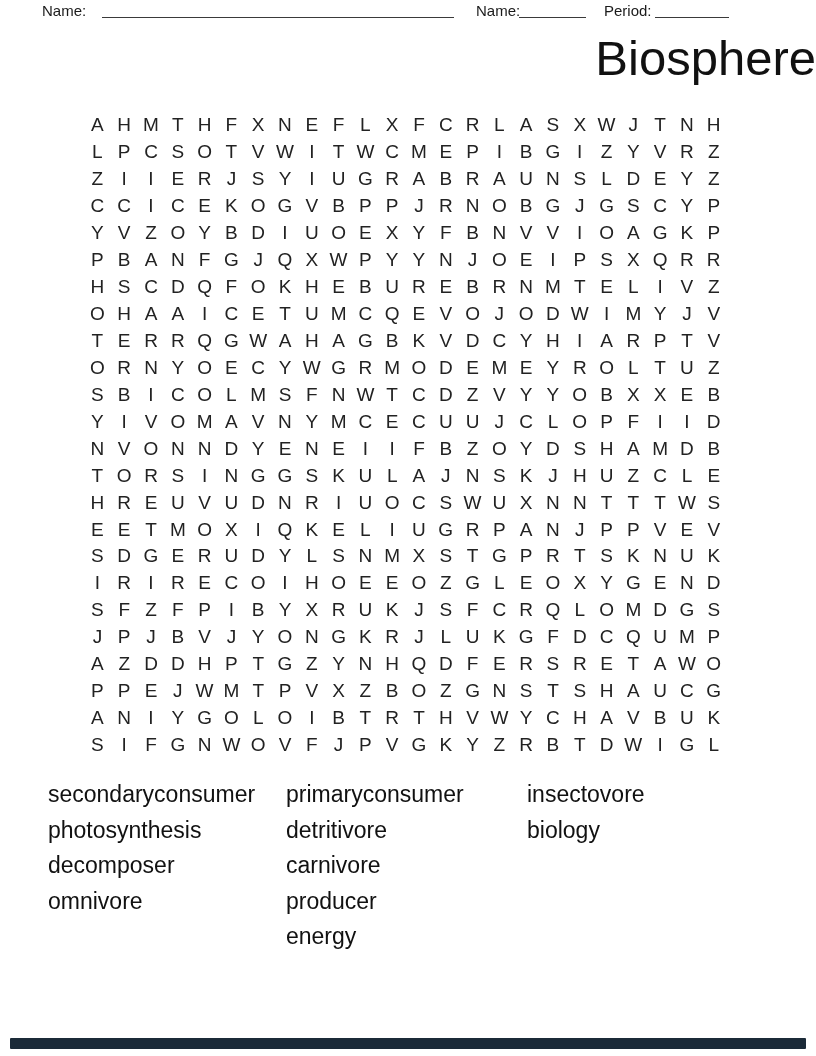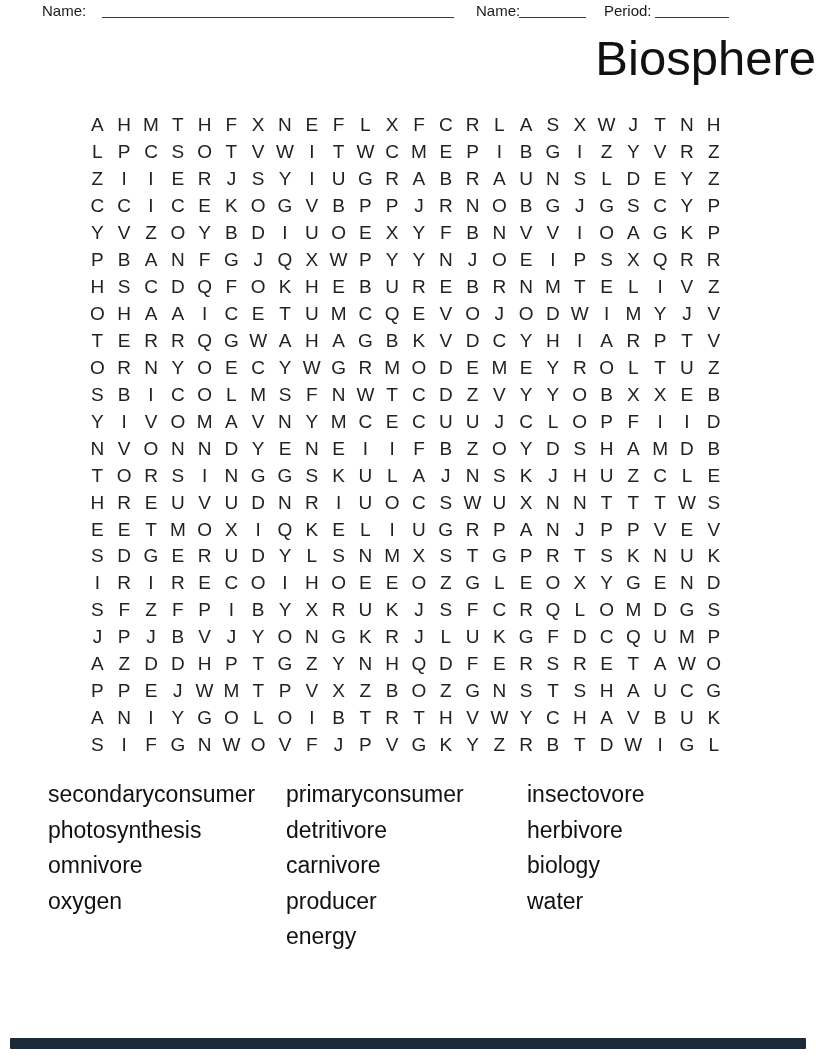--- a/index.html
+++ b/index.html
@@ -661,33 +661,31 @@
       <div class="cell">W</div>
       <div class="cell">I</div>
       <div class="cell">G</div>
       <div class="cell">L</div>
     </div>
 
   <div class="words" id="word-bank">
       <div class="word-col">
         <div class="word">secondaryconsumer</div>
         <div class="word">photosynthesis</div>
+        <div class="word">decomposer</div>
         <div class="word">omnivore</div>
-        <div class="word">oxygen</div>
       </div>
       <div class="word-col">
         <div class="word">primaryconsumer</div>
         <div class="word">detritivore</div>
         <div class="word">carnivore</div>
         <div class="word">producer</div>
         <div class="word">energy</div>
       </div>
       <div class="word-col">
         <div class="word">insectovore</div>
-        <div class="word">herbivore</div>
         <div class="word">biology</div>
-        <div class="word">water</div>
       </div>
     </div>
 
   <div class="footer-bar" style="background: rgb(27, 42, 56);"></div>
 
 </div>
 
 </body></html>

